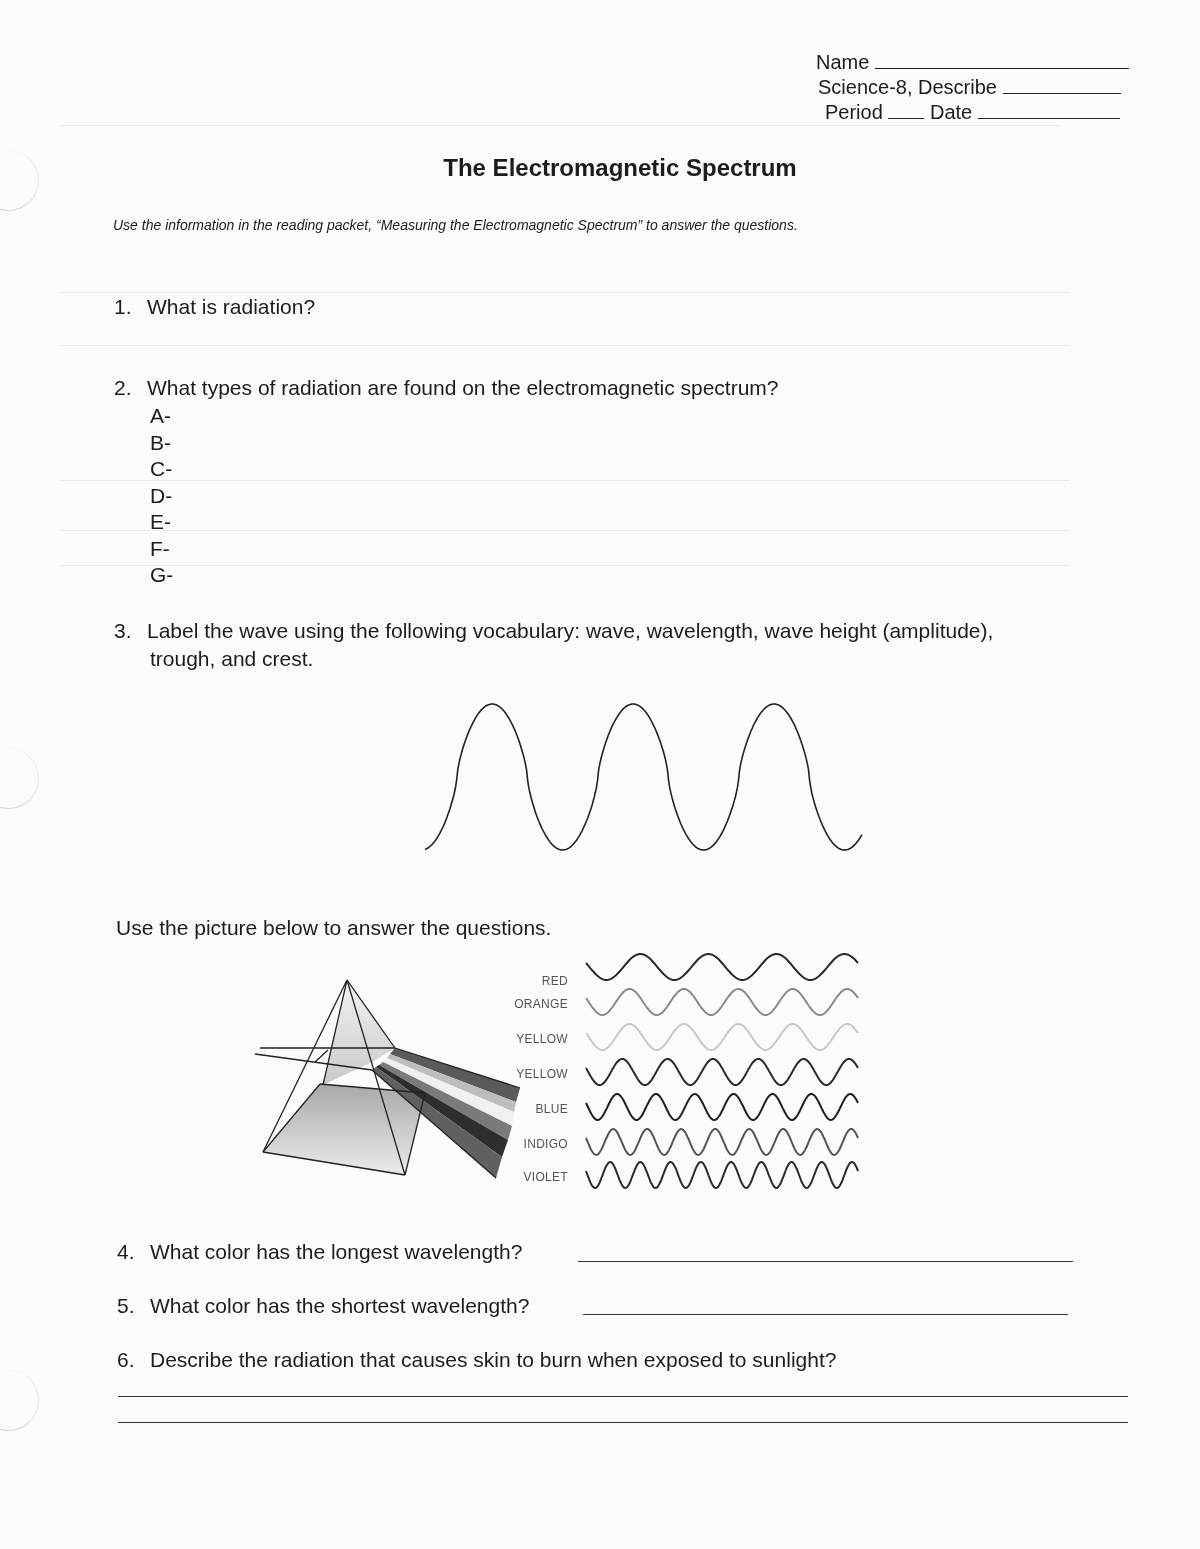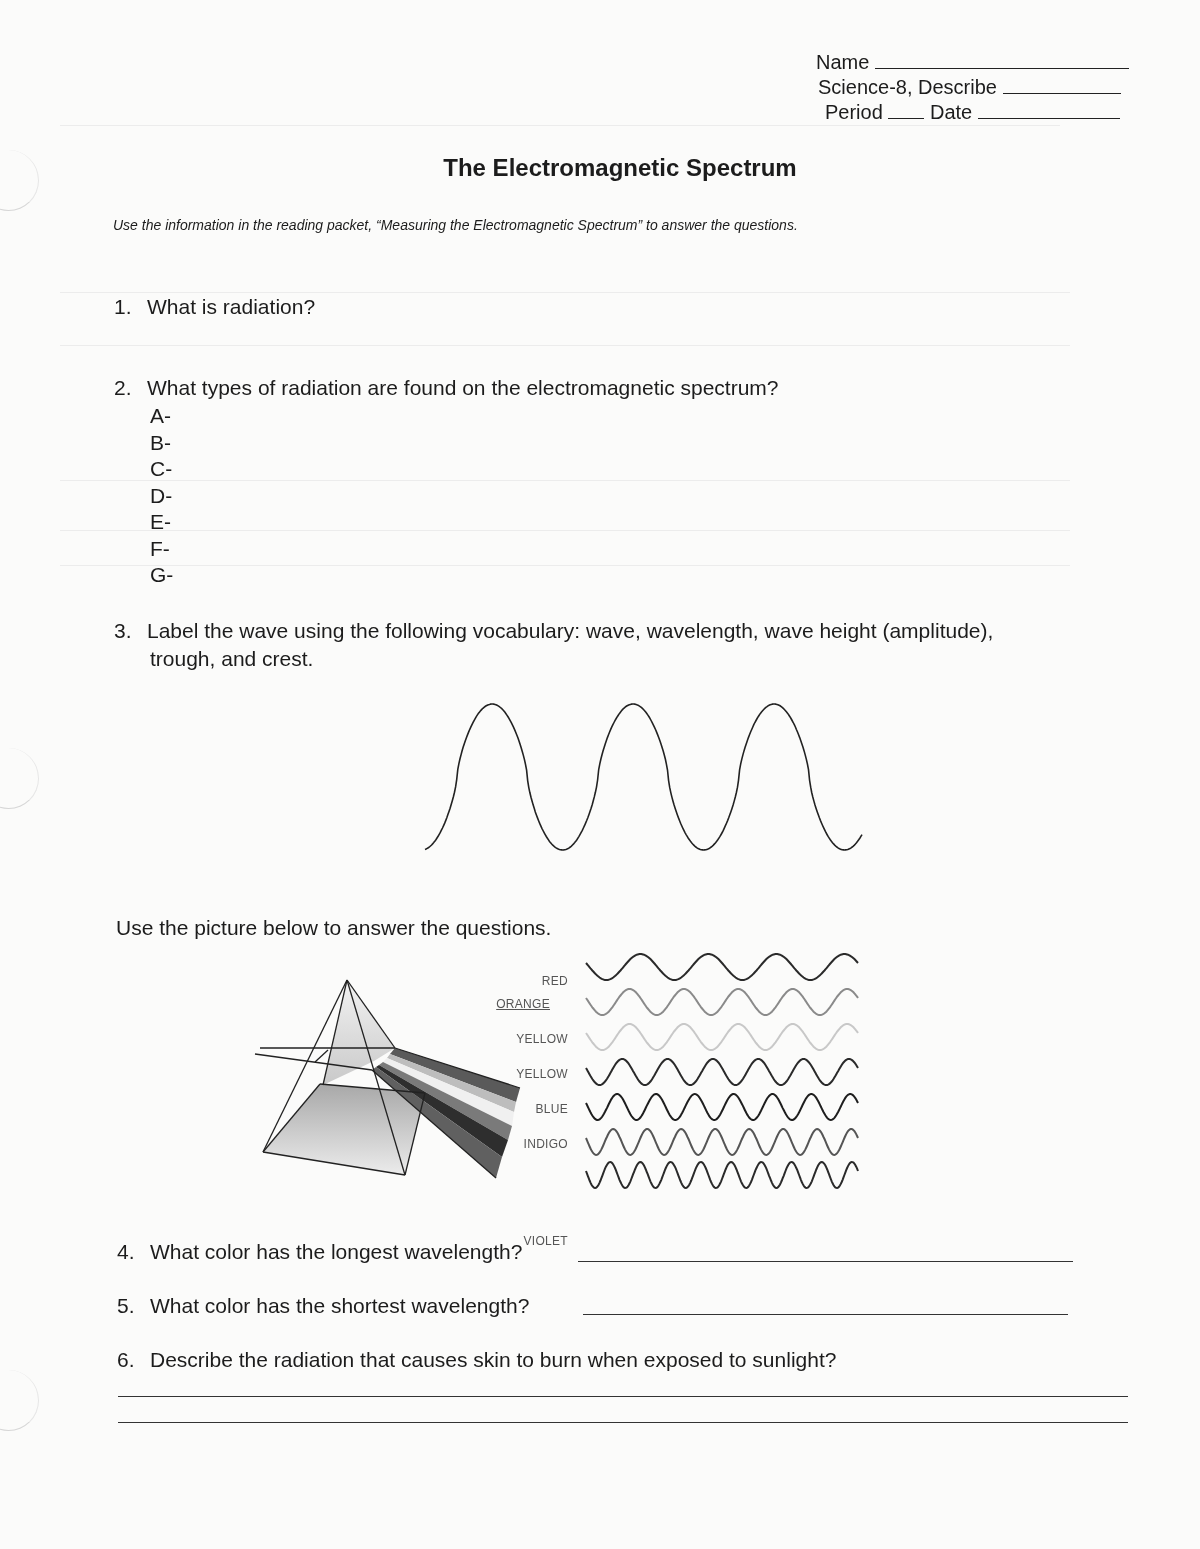--- a/index.html
+++ b/index.html
@@ -123,41 +123,41 @@
     <line x1="145" y1="88" x2="270" y2="128"></line>
     <line x1="122" y1="110" x2="246" y2="218"></line>
   </g>
 </svg>
 
 <div id="spectrum">
     <div class="spec-label" style="left: 488px; top: 974px;">RED</div>
     <svg width="280" height="34" style="position: absolute; left: 582px; top: 950px;">
       <path d="M4.0,13.0L4.9,14.0L5.8,15.1L6.7,16.2L7.6,17.3L8.5,18.4L9.4,19.4L10.3,20.5L11.3,21.5L12.2,22.5L13.1,23.5L14.0,24.4L14.9,25.3L15.8,26.1L16.7,26.8L17.6,27.5L18.5,28.1L19.4,28.6L20.3,29.1L21.2,29.4L22.1,29.7L23.0,29.9L23.9,30.0L24.9,30.0L25.8,29.9L26.7,29.7L27.6,29.4L28.5,29.1L29.4,28.6L30.3,28.1L31.2,27.5L32.1,26.8L33.0,26.1L33.9,25.3L34.8,24.4L35.7,23.5L36.6,22.5L37.5,21.5L38.5,20.5L39.4,19.4L40.3,18.4L41.2,17.3L42.1,16.2L43.0,15.1L43.9,14.0L44.8,13.0L45.7,12.0L46.6,11.0L47.5,10.0L48.4,9.1L49.3,8.3L50.2,7.5L51.1,6.8L52.1,6.2L53.0,5.6L53.9,5.1L54.8,4.7L55.7,4.4L56.6,4.2L57.5,4.0L58.4,4.0L59.3,4.0L60.2,4.2L61.1,4.4L62.0,4.7L62.9,5.1L63.8,5.6L64.7,6.2L65.7,6.8L66.6,7.5L67.5,8.3L68.4,9.1L69.3,10.0L70.2,11.0L71.1,12.0L72.0,13.0L72.9,14.0L73.8,15.1L74.7,16.2L75.6,17.3L76.5,18.4L77.4,19.4L78.3,20.5L79.3,21.5L80.2,22.5L81.1,23.5L82.0,24.4L82.9,25.3L83.8,26.1L84.7,26.8L85.6,27.5L86.5,28.1L87.4,28.6L88.3,29.1L89.2,29.4L90.1,29.7L91.0,29.9L91.9,30.0L92.9,30.0L93.8,29.9L94.7,29.7L95.6,29.4L96.5,29.1L97.4,28.6L98.3,28.1L99.2,27.5L100.1,26.8L101.0,26.1L101.9,25.3L102.8,24.4L103.7,23.5L104.6,22.5L105.5,21.5L106.5,20.5L107.4,19.4L108.3,18.4L109.2,17.3L110.1,16.2L111.0,15.1L111.9,14.0L112.8,13.0L113.7,12.0L114.6,11.0L115.5,10.0L116.4,9.1L117.3,8.3L118.2,7.5L119.1,6.8L120.1,6.2L121.0,5.6L121.9,5.1L122.8,4.7L123.7,4.4L124.6,4.2L125.5,4.0L126.4,4.0L127.3,4.0L128.2,4.2L129.1,4.4L130.0,4.7L130.9,5.1L131.8,5.6L132.7,6.2L133.7,6.8L134.6,7.5L135.5,8.3L136.4,9.1L137.3,10.0L138.2,11.0L139.1,12.0L140.0,13.0L140.9,14.0L141.8,15.1L142.7,16.2L143.6,17.3L144.5,18.4L145.4,19.4L146.3,20.5L147.3,21.5L148.2,22.5L149.1,23.5L150.0,24.4L150.9,25.3L151.8,26.1L152.7,26.8L153.6,27.5L154.5,28.1L155.4,28.6L156.3,29.1L157.2,29.4L158.1,29.7L159.0,29.9L159.9,30.0L160.9,30.0L161.8,29.9L162.7,29.7L163.6,29.4L164.5,29.1L165.4,28.6L166.3,28.1L167.2,27.5L168.1,26.8L169.0,26.1L169.9,25.3L170.8,24.4L171.7,23.5L172.6,22.5L173.5,21.5L174.5,20.5L175.4,19.4L176.3,18.4L177.2,17.3L178.1,16.2L179.0,15.1L179.9,14.0L180.8,13.0L181.7,12.0L182.6,11.0L183.5,10.0L184.4,9.1L185.3,8.3L186.2,7.5L187.1,6.8L188.1,6.2L189.0,5.6L189.9,5.1L190.8,4.7L191.7,4.4L192.6,4.2L193.5,4.0L194.4,4.0L195.3,4.0L196.2,4.2L197.1,4.4L198.0,4.7L198.9,5.1L199.8,5.6L200.7,6.2L201.7,6.8L202.6,7.5L203.5,8.3L204.4,9.1L205.3,10.0L206.2,11.0L207.1,12.0L208.0,13.0L208.9,14.0L209.8,15.1L210.7,16.2L211.6,17.3L212.5,18.4L213.4,19.4L214.3,20.5L215.3,21.5L216.2,22.5L217.1,23.5L218.0,24.4L218.9,25.3L219.8,26.1L220.7,26.8L221.6,27.5L222.5,28.1L223.4,28.6L224.3,29.1L225.2,29.4L226.1,29.7L227.0,29.9L227.9,30.0L228.9,30.0L229.8,29.9L230.7,29.7L231.6,29.4L232.5,29.1L233.4,28.6L234.3,28.1L235.2,27.5L236.1,26.8L237.0,26.1L237.9,25.3L238.8,24.4L239.7,23.5L240.6,22.5L241.5,21.5L242.5,20.5L243.4,19.4L244.3,18.4L245.2,17.3L246.1,16.2L247.0,15.1L247.9,14.0L248.8,13.0L249.7,12.0L250.6,11.0L251.5,10.0L252.4,9.1L253.3,8.3L254.2,7.5L255.1,6.8L256.1,6.2L257.0,5.6L257.9,5.1L258.8,4.7L259.7,4.4L260.6,4.2L261.5,4.0L262.4,4.0L263.3,4.0L264.2,4.2L265.1,4.4L266.0,4.7L266.9,5.1L267.8,5.6L268.7,6.2L269.7,6.8L270.6,7.5L271.5,8.3L272.4,9.1L273.3,10.0L274.2,11.0L275.1,12.0L276.0,13.0" fill="none" stroke="#2a2a2a" stroke-width="2"></path>
     </svg>
-    <div class="spec-label" style="left: 470px; top: 997px; text-decoration: underline;">ORANGE</div>
+    <div class="spec-label" style="left: 488px; top: 997px;">ORANGE</div>
     <svg width="280" height="34" style="position: absolute; left: 582px; top: 985px;">
       <path d="M4.0,13.0L4.9,14.3L5.8,15.6L6.7,17.0L7.6,18.4L8.5,19.7L9.4,21.0L10.3,22.3L11.3,23.5L12.2,24.6L13.1,25.7L14.0,26.7L14.9,27.5L15.8,28.3L16.7,28.9L17.6,29.4L18.5,29.7L19.4,29.9L20.3,30.0L21.2,29.9L22.1,29.7L23.0,29.4L23.9,28.9L24.9,28.3L25.8,27.5L26.7,26.7L27.6,25.7L28.5,24.6L29.4,23.5L30.3,22.3L31.2,21.0L32.1,19.7L33.0,18.4L33.9,17.0L34.8,15.6L35.7,14.3L36.6,13.0L37.5,11.7L38.5,10.5L39.4,9.4L40.3,8.3L41.2,7.3L42.1,6.5L43.0,5.7L43.9,5.1L44.8,4.6L45.7,4.3L46.6,4.1L47.5,4.0L48.4,4.1L49.3,4.3L50.2,4.6L51.1,5.1L52.1,5.7L53.0,6.5L53.9,7.3L54.8,8.3L55.7,9.4L56.6,10.5L57.5,11.7L58.4,13.0L59.3,14.3L60.2,15.6L61.1,17.0L62.0,18.4L62.9,19.7L63.8,21.0L64.7,22.3L65.7,23.5L66.6,24.6L67.5,25.7L68.4,26.7L69.3,27.5L70.2,28.3L71.1,28.9L72.0,29.4L72.9,29.7L73.8,29.9L74.7,30.0L75.6,29.9L76.5,29.7L77.4,29.4L78.3,28.9L79.3,28.3L80.2,27.5L81.1,26.7L82.0,25.7L82.9,24.6L83.8,23.5L84.7,22.3L85.6,21.0L86.5,19.7L87.4,18.4L88.3,17.0L89.2,15.6L90.1,14.3L91.0,13.0L91.9,11.7L92.9,10.5L93.8,9.4L94.7,8.3L95.6,7.3L96.5,6.5L97.4,5.7L98.3,5.1L99.2,4.6L100.1,4.3L101.0,4.1L101.9,4.0L102.8,4.1L103.7,4.3L104.6,4.6L105.5,5.1L106.5,5.7L107.4,6.5L108.3,7.3L109.2,8.3L110.1,9.4L111.0,10.5L111.9,11.7L112.8,13.0L113.7,14.3L114.6,15.6L115.5,17.0L116.4,18.4L117.3,19.7L118.2,21.0L119.1,22.3L120.1,23.5L121.0,24.6L121.9,25.7L122.8,26.7L123.7,27.5L124.6,28.3L125.5,28.9L126.4,29.4L127.3,29.7L128.2,29.9L129.1,30.0L130.0,29.9L130.9,29.7L131.8,29.4L132.7,28.9L133.7,28.3L134.6,27.5L135.5,26.7L136.4,25.7L137.3,24.6L138.2,23.5L139.1,22.3L140.0,21.0L140.9,19.7L141.8,18.4L142.7,17.0L143.6,15.6L144.5,14.3L145.4,13.0L146.3,11.7L147.3,10.5L148.2,9.4L149.1,8.3L150.0,7.3L150.9,6.5L151.8,5.7L152.7,5.1L153.6,4.6L154.5,4.3L155.4,4.1L156.3,4.0L157.2,4.1L158.1,4.3L159.0,4.6L159.9,5.1L160.9,5.7L161.8,6.5L162.7,7.3L163.6,8.3L164.5,9.4L165.4,10.5L166.3,11.7L167.2,13.0L168.1,14.3L169.0,15.6L169.9,17.0L170.8,18.4L171.7,19.7L172.6,21.0L173.5,22.3L174.5,23.5L175.4,24.6L176.3,25.7L177.2,26.7L178.1,27.5L179.0,28.3L179.9,28.9L180.8,29.4L181.7,29.7L182.6,29.9L183.5,30.0L184.4,29.9L185.3,29.7L186.2,29.4L187.1,28.9L188.1,28.3L189.0,27.5L189.9,26.7L190.8,25.7L191.7,24.6L192.6,23.5L193.5,22.3L194.4,21.0L195.3,19.7L196.2,18.4L197.1,17.0L198.0,15.6L198.9,14.3L199.8,13.0L200.7,11.7L201.7,10.5L202.6,9.4L203.5,8.3L204.4,7.3L205.3,6.5L206.2,5.7L207.1,5.1L208.0,4.6L208.9,4.3L209.8,4.1L210.7,4.0L211.6,4.1L212.5,4.3L213.4,4.6L214.3,5.1L215.3,5.7L216.2,6.5L217.1,7.3L218.0,8.3L218.9,9.4L219.8,10.5L220.7,11.7L221.6,13.0L222.5,14.3L223.4,15.6L224.3,17.0L225.2,18.4L226.1,19.7L227.0,21.0L227.9,22.3L228.9,23.5L229.8,24.6L230.7,25.7L231.6,26.7L232.5,27.5L233.4,28.3L234.3,28.9L235.2,29.4L236.1,29.7L237.0,29.9L237.9,30.0L238.8,29.9L239.7,29.7L240.6,29.4L241.5,28.9L242.5,28.3L243.4,27.5L244.3,26.7L245.2,25.7L246.1,24.6L247.0,23.5L247.9,22.3L248.8,21.0L249.7,19.7L250.6,18.4L251.5,17.0L252.4,15.6L253.3,14.3L254.2,13.0L255.1,11.7L256.1,10.5L257.0,9.4L257.9,8.3L258.8,7.3L259.7,6.5L260.6,5.7L261.5,5.1L262.4,4.6L263.3,4.3L264.2,4.1L265.1,4.0L266.0,4.1L266.9,4.3L267.8,4.6L268.7,5.1L269.7,5.7L270.6,6.5L271.5,7.3L272.4,8.3L273.3,9.4L274.2,10.5L275.1,11.7L276.0,13.0" fill="none" stroke="#8a8a8a" stroke-width="2"></path>
     </svg>
     <div class="spec-label" style="left: 488px; top: 1032px; text-align: right;">YELLOW</div>
     <svg width="280" height="34" style="position: absolute; left: 582px; top: 1020px;">
       <path d="M4.0,13.0L4.9,14.3L5.8,15.6L6.7,17.0L7.6,18.4L8.5,19.7L9.4,21.0L10.3,22.3L11.3,23.5L12.2,24.6L13.1,25.7L14.0,26.7L14.9,27.5L15.8,28.3L16.7,28.9L17.6,29.4L18.5,29.7L19.4,29.9L20.3,30.0L21.2,29.9L22.1,29.7L23.0,29.4L23.9,28.9L24.9,28.3L25.8,27.5L26.7,26.7L27.6,25.7L28.5,24.6L29.4,23.5L30.3,22.3L31.2,21.0L32.1,19.7L33.0,18.4L33.9,17.0L34.8,15.6L35.7,14.3L36.6,13.0L37.5,11.7L38.5,10.5L39.4,9.4L40.3,8.3L41.2,7.3L42.1,6.5L43.0,5.7L43.9,5.1L44.8,4.6L45.7,4.3L46.6,4.1L47.5,4.0L48.4,4.1L49.3,4.3L50.2,4.6L51.1,5.1L52.1,5.7L53.0,6.5L53.9,7.3L54.8,8.3L55.7,9.4L56.6,10.5L57.5,11.7L58.4,13.0L59.3,14.3L60.2,15.6L61.1,17.0L62.0,18.4L62.9,19.7L63.8,21.0L64.7,22.3L65.7,23.5L66.6,24.6L67.5,25.7L68.4,26.7L69.3,27.5L70.2,28.3L71.1,28.9L72.0,29.4L72.9,29.7L73.8,29.9L74.7,30.0L75.6,29.9L76.5,29.7L77.4,29.4L78.3,28.9L79.3,28.3L80.2,27.5L81.1,26.7L82.0,25.7L82.9,24.6L83.8,23.5L84.7,22.3L85.6,21.0L86.5,19.7L87.4,18.4L88.3,17.0L89.2,15.6L90.1,14.3L91.0,13.0L91.9,11.7L92.9,10.5L93.8,9.4L94.7,8.3L95.6,7.3L96.5,6.5L97.4,5.7L98.3,5.1L99.2,4.6L100.1,4.3L101.0,4.1L101.9,4.0L102.8,4.1L103.7,4.3L104.6,4.6L105.5,5.1L106.5,5.7L107.4,6.5L108.3,7.3L109.2,8.3L110.1,9.4L111.0,10.5L111.9,11.7L112.8,13.0L113.7,14.3L114.6,15.6L115.5,17.0L116.4,18.4L117.3,19.7L118.2,21.0L119.1,22.3L120.1,23.5L121.0,24.6L121.9,25.7L122.8,26.7L123.7,27.5L124.6,28.3L125.5,28.9L126.4,29.4L127.3,29.7L128.2,29.9L129.1,30.0L130.0,29.9L130.9,29.7L131.8,29.4L132.7,28.9L133.7,28.3L134.6,27.5L135.5,26.7L136.4,25.7L137.3,24.6L138.2,23.5L139.1,22.3L140.0,21.0L140.9,19.7L141.8,18.4L142.7,17.0L143.6,15.6L144.5,14.3L145.4,13.0L146.3,11.7L147.3,10.5L148.2,9.4L149.1,8.3L150.0,7.3L150.9,6.5L151.8,5.7L152.7,5.1L153.6,4.6L154.5,4.3L155.4,4.1L156.3,4.0L157.2,4.1L158.1,4.3L159.0,4.6L159.9,5.1L160.9,5.7L161.8,6.5L162.7,7.3L163.6,8.3L164.5,9.4L165.4,10.5L166.3,11.7L167.2,13.0L168.1,14.3L169.0,15.6L169.9,17.0L170.8,18.4L171.7,19.7L172.6,21.0L173.5,22.3L174.5,23.5L175.4,24.6L176.3,25.7L177.2,26.7L178.1,27.5L179.0,28.3L179.9,28.9L180.8,29.4L181.7,29.7L182.6,29.9L183.5,30.0L184.4,29.9L185.3,29.7L186.2,29.4L187.1,28.9L188.1,28.3L189.0,27.5L189.9,26.7L190.8,25.7L191.7,24.6L192.6,23.5L193.5,22.3L194.4,21.0L195.3,19.7L196.2,18.4L197.1,17.0L198.0,15.6L198.9,14.3L199.8,13.0L200.7,11.7L201.7,10.5L202.6,9.4L203.5,8.3L204.4,7.3L205.3,6.5L206.2,5.7L207.1,5.1L208.0,4.6L208.9,4.3L209.8,4.1L210.7,4.0L211.6,4.1L212.5,4.3L213.4,4.6L214.3,5.1L215.3,5.7L216.2,6.5L217.1,7.3L218.0,8.3L218.9,9.4L219.8,10.5L220.7,11.7L221.6,13.0L222.5,14.3L223.4,15.6L224.3,17.0L225.2,18.4L226.1,19.7L227.0,21.0L227.9,22.3L228.9,23.5L229.8,24.6L230.7,25.7L231.6,26.7L232.5,27.5L233.4,28.3L234.3,28.9L235.2,29.4L236.1,29.7L237.0,29.9L237.9,30.0L238.8,29.9L239.7,29.7L240.6,29.4L241.5,28.9L242.5,28.3L243.4,27.5L244.3,26.7L245.2,25.7L246.1,24.6L247.0,23.5L247.9,22.3L248.8,21.0L249.7,19.7L250.6,18.4L251.5,17.0L252.4,15.6L253.3,14.3L254.2,13.0L255.1,11.7L256.1,10.5L257.0,9.4L257.9,8.3L258.8,7.3L259.7,6.5L260.6,5.7L261.5,5.1L262.4,4.6L263.3,4.3L264.2,4.1L265.1,4.0L266.0,4.1L266.9,4.3L267.8,4.6L268.7,5.1L269.7,5.7L270.6,6.5L271.5,7.3L272.4,8.3L273.3,9.4L274.2,10.5L275.1,11.7L276.0,13.0" fill="none" stroke="#c8c8c8" stroke-width="2"></path>
     </svg>
     <div class="spec-label" style="left: 488px; top: 1067px;">YELLOW</div>
     <svg width="280" height="34" style="position: absolute; left: 582px; top: 1055px;">
       <path d="M4.0,13.0L4.9,14.6L5.8,16.2L6.7,17.8L7.6,19.4L8.5,21.0L9.4,22.5L10.3,24.0L11.3,25.3L12.2,26.5L13.1,27.5L14.0,28.4L14.9,29.1L15.8,29.6L16.7,29.9L17.6,30.0L18.5,29.9L19.4,29.6L20.3,29.1L21.2,28.4L22.1,27.5L23.0,26.5L23.9,25.3L24.9,24.0L25.8,22.5L26.7,21.0L27.6,19.4L28.5,17.8L29.4,16.2L30.3,14.6L31.2,13.0L32.1,11.5L33.0,10.0L33.9,8.7L34.8,7.5L35.7,6.5L36.6,5.6L37.5,4.9L38.5,4.4L39.4,4.1L40.3,4.0L41.2,4.1L42.1,4.4L43.0,4.9L43.9,5.6L44.8,6.5L45.7,7.5L46.6,8.7L47.5,10.0L48.4,11.5L49.3,13.0L50.2,14.6L51.1,16.2L52.1,17.8L53.0,19.4L53.9,21.0L54.8,22.5L55.7,24.0L56.6,25.3L57.5,26.5L58.4,27.5L59.3,28.4L60.2,29.1L61.1,29.6L62.0,29.9L62.9,30.0L63.8,29.9L64.7,29.6L65.7,29.1L66.6,28.4L67.5,27.5L68.4,26.5L69.3,25.3L70.2,24.0L71.1,22.5L72.0,21.0L72.9,19.4L73.8,17.8L74.7,16.2L75.6,14.6L76.5,13.0L77.4,11.5L78.3,10.0L79.3,8.7L80.2,7.5L81.1,6.5L82.0,5.6L82.9,4.9L83.8,4.4L84.7,4.1L85.6,4.0L86.5,4.1L87.4,4.4L88.3,4.9L89.2,5.6L90.1,6.5L91.0,7.5L91.9,8.7L92.9,10.0L93.8,11.5L94.7,13.0L95.6,14.6L96.5,16.2L97.4,17.8L98.3,19.4L99.2,21.0L100.1,22.5L101.0,24.0L101.9,25.3L102.8,26.5L103.7,27.5L104.6,28.4L105.5,29.1L106.5,29.6L107.4,29.9L108.3,30.0L109.2,29.9L110.1,29.6L111.0,29.1L111.9,28.4L112.8,27.5L113.7,26.5L114.6,25.3L115.5,24.0L116.4,22.5L117.3,21.0L118.2,19.4L119.1,17.8L120.1,16.2L121.0,14.6L121.9,13.0L122.8,11.5L123.7,10.0L124.6,8.7L125.5,7.5L126.4,6.5L127.3,5.6L128.2,4.9L129.1,4.4L130.0,4.1L130.9,4.0L131.8,4.1L132.7,4.4L133.7,4.9L134.6,5.6L135.5,6.5L136.4,7.5L137.3,8.7L138.2,10.0L139.1,11.5L140.0,13.0L140.9,14.6L141.8,16.2L142.7,17.8L143.6,19.4L144.5,21.0L145.4,22.5L146.3,24.0L147.3,25.3L148.2,26.5L149.1,27.5L150.0,28.4L150.9,29.1L151.8,29.6L152.7,29.9L153.6,30.0L154.5,29.9L155.4,29.6L156.3,29.1L157.2,28.4L158.1,27.5L159.0,26.5L159.9,25.3L160.9,24.0L161.8,22.5L162.7,21.0L163.6,19.4L164.5,17.8L165.4,16.2L166.3,14.6L167.2,13.0L168.1,11.5L169.0,10.0L169.9,8.7L170.8,7.5L171.7,6.5L172.6,5.6L173.5,4.9L174.5,4.4L175.4,4.1L176.3,4.0L177.2,4.1L178.1,4.4L179.0,4.9L179.9,5.6L180.8,6.5L181.7,7.5L182.6,8.7L183.5,10.0L184.4,11.5L185.3,13.0L186.2,14.6L187.1,16.2L188.1,17.8L189.0,19.4L189.9,21.0L190.8,22.5L191.7,24.0L192.6,25.3L193.5,26.5L194.4,27.5L195.3,28.4L196.2,29.1L197.1,29.6L198.0,29.9L198.9,30.0L199.8,29.9L200.7,29.6L201.7,29.1L202.6,28.4L203.5,27.5L204.4,26.5L205.3,25.3L206.2,24.0L207.1,22.5L208.0,21.0L208.9,19.4L209.8,17.8L210.7,16.2L211.6,14.6L212.5,13.0L213.4,11.5L214.3,10.0L215.3,8.7L216.2,7.5L217.1,6.5L218.0,5.6L218.9,4.9L219.8,4.4L220.7,4.1L221.6,4.0L222.5,4.1L223.4,4.4L224.3,4.9L225.2,5.6L226.1,6.5L227.0,7.5L227.9,8.7L228.9,10.0L229.8,11.5L230.7,13.0L231.6,14.6L232.5,16.2L233.4,17.8L234.3,19.4L235.2,21.0L236.1,22.5L237.0,24.0L237.9,25.3L238.8,26.5L239.7,27.5L240.6,28.4L241.5,29.1L242.5,29.6L243.4,29.9L244.3,30.0L245.2,29.9L246.1,29.6L247.0,29.1L247.9,28.4L248.8,27.5L249.7,26.5L250.6,25.3L251.5,24.0L252.4,22.5L253.3,21.0L254.2,19.4L255.1,17.8L256.1,16.2L257.0,14.6L257.9,13.0L258.8,11.5L259.7,10.0L260.6,8.7L261.5,7.5L262.4,6.5L263.3,5.6L264.2,4.9L265.1,4.4L266.0,4.1L266.9,4.0L267.8,4.1L268.7,4.4L269.7,4.9L270.6,5.6L271.5,6.5L272.4,7.5L273.3,8.7L274.2,10.0L275.1,11.5L276.0,13.0" fill="none" stroke="#2a2a2a" stroke-width="2"></path>
     </svg>
     <div class="spec-label" style="left: 488px; top: 1102px;">BLUE</div>
     <svg width="280" height="34" style="position: absolute; left: 582px; top: 1090px;">
       <path d="M4.0,13.0L4.9,14.8L5.8,16.7L6.7,18.6L7.6,20.5L8.5,22.3L9.4,24.0L10.3,25.5L11.3,26.8L12.2,28.0L13.1,28.9L14.0,29.5L14.9,29.9L15.8,30.0L16.7,29.8L17.6,29.4L18.5,28.6L19.4,27.7L20.3,26.5L21.2,25.1L22.1,23.5L23.0,21.8L23.9,20.0L24.9,18.1L25.8,16.2L26.7,14.3L27.6,12.5L28.5,10.7L29.4,9.1L30.3,7.7L31.2,6.5L32.1,5.5L33.0,4.7L33.9,4.2L34.8,4.0L35.7,4.1L36.6,4.4L37.5,5.0L38.5,5.9L39.4,7.0L40.3,8.3L41.2,9.8L42.1,11.5L43.0,13.2L43.9,15.1L44.8,17.0L45.7,18.9L46.6,20.8L47.5,22.5L48.4,24.2L49.3,25.7L50.2,27.0L51.1,28.1L52.1,29.0L53.0,29.6L53.9,29.9L54.8,30.0L55.7,29.8L56.6,29.3L57.5,28.5L58.4,27.5L59.3,26.3L60.2,24.9L61.1,23.3L62.0,21.5L62.9,19.7L63.8,17.8L64.7,15.9L65.7,14.0L66.6,12.2L67.5,10.5L68.4,8.9L69.3,7.5L70.2,6.3L71.1,5.4L72.0,4.6L72.9,4.2L73.8,4.0L74.7,4.1L75.6,4.5L76.5,5.1L77.4,6.0L78.3,7.2L79.3,8.5L80.2,10.0L81.1,11.7L82.0,13.5L82.9,15.4L83.8,17.3L84.7,19.2L85.6,21.0L86.5,22.8L87.4,24.4L88.3,25.9L89.2,27.2L90.1,28.3L91.0,29.1L91.9,29.7L92.9,30.0L93.8,30.0L94.7,29.7L95.6,29.2L96.5,28.4L97.4,27.4L98.3,26.1L99.2,24.6L100.1,23.0L101.0,21.3L101.9,19.4L102.8,17.5L103.7,15.6L104.6,13.8L105.5,12.0L106.5,10.3L107.4,8.7L108.3,7.3L109.2,6.2L110.1,5.2L111.0,4.6L111.9,4.1L112.8,4.0L113.7,4.1L114.6,4.6L115.5,5.2L116.4,6.2L117.3,7.3L118.2,8.7L119.1,10.3L120.1,12.0L121.0,13.8L121.9,15.6L122.8,17.5L123.7,19.4L124.6,21.3L125.5,23.0L126.4,24.6L127.3,26.1L128.2,27.4L129.1,28.4L130.0,29.2L130.9,29.7L131.8,30.0L132.7,30.0L133.7,29.7L134.6,29.1L135.5,28.3L136.4,27.2L137.3,25.9L138.2,24.4L139.1,22.8L140.0,21.0L140.9,19.2L141.8,17.3L142.7,15.4L143.6,13.5L144.5,11.7L145.4,10.0L146.3,8.5L147.3,7.2L148.2,6.0L149.1,5.1L150.0,4.5L150.9,4.1L151.8,4.0L152.7,4.2L153.6,4.6L154.5,5.4L155.4,6.3L156.3,7.5L157.2,8.9L158.1,10.5L159.0,12.2L159.9,14.0L160.9,15.9L161.8,17.8L162.7,19.7L163.6,21.5L164.5,23.3L165.4,24.9L166.3,26.3L167.2,27.5L168.1,28.5L169.0,29.3L169.9,29.8L170.8,30.0L171.7,29.9L172.6,29.6L173.5,29.0L174.5,28.1L175.4,27.0L176.3,25.7L177.2,24.2L178.1,22.5L179.0,20.8L179.9,18.9L180.8,17.0L181.7,15.1L182.6,13.2L183.5,11.5L184.4,9.8L185.3,8.3L186.2,7.0L187.1,5.9L188.1,5.0L189.0,4.4L189.9,4.1L190.8,4.0L191.7,4.2L192.6,4.7L193.5,5.5L194.4,6.5L195.3,7.7L196.2,9.1L197.1,10.7L198.0,12.5L198.9,14.3L199.8,16.2L200.7,18.1L201.7,20.0L202.6,21.8L203.5,23.5L204.4,25.1L205.3,26.5L206.2,27.7L207.1,28.6L208.0,29.4L208.9,29.8L209.8,30.0L210.7,29.9L211.6,29.5L212.5,28.9L213.4,28.0L214.3,26.8L215.3,25.5L216.2,24.0L217.1,22.3L218.0,20.5L218.9,18.6L219.8,16.7L220.7,14.8L221.6,13.0L222.5,11.2L223.4,9.6L224.3,8.1L225.2,6.8L226.1,5.7L227.0,4.9L227.9,4.3L228.9,4.0L229.8,4.0L230.7,4.3L231.6,4.8L232.5,5.6L233.4,6.6L234.3,7.9L235.2,9.4L236.1,11.0L237.0,12.7L237.9,14.6L238.8,16.5L239.7,18.4L240.6,20.2L241.5,22.0L242.5,23.7L243.4,25.3L244.3,26.7L245.2,27.8L246.1,28.8L247.0,29.4L247.9,29.9L248.8,30.0L249.7,29.9L250.6,29.4L251.5,28.8L252.4,27.8L253.3,26.7L254.2,25.3L255.1,23.7L256.1,22.0L257.0,20.2L257.9,18.4L258.8,16.5L259.7,14.6L260.6,12.7L261.5,11.0L262.4,9.4L263.3,7.9L264.2,6.6L265.1,5.6L266.0,4.8L266.9,4.3L267.8,4.0L268.7,4.0L269.7,4.3L270.6,4.9L271.5,5.7L272.4,6.8L273.3,8.1L274.2,9.6L275.1,11.2L276.0,13.0" fill="none" stroke="#1e1e1e" stroke-width="2"></path>
     </svg>
     <div class="spec-label" style="left: 488px; top: 1137px;">INDIGO</div>
     <svg width="280" height="34" style="position: absolute; left: 582px; top: 1125px;">
       <path d="M4.0,13.0L4.9,15.1L5.8,17.3L6.7,19.4L7.6,21.5L8.5,23.5L9.4,25.3L10.3,26.8L11.3,28.1L12.2,29.1L13.1,29.7L14.0,30.0L14.9,29.9L15.8,29.4L16.7,28.6L17.6,27.5L18.5,26.1L19.4,24.4L20.3,22.5L21.2,20.5L22.1,18.4L23.0,16.2L23.9,14.0L24.9,12.0L25.8,10.0L26.7,8.3L27.6,6.8L28.5,5.6L29.4,4.7L30.3,4.2L31.2,4.0L32.1,4.2L33.0,4.7L33.9,5.6L34.8,6.8L35.7,8.3L36.6,10.0L37.5,12.0L38.5,14.0L39.4,16.2L40.3,18.4L41.2,20.5L42.1,22.5L43.0,24.4L43.9,26.1L44.8,27.5L45.7,28.6L46.6,29.4L47.5,29.9L48.4,30.0L49.3,29.7L50.2,29.1L51.1,28.1L52.1,26.8L53.0,25.3L53.9,23.5L54.8,21.5L55.7,19.4L56.6,17.3L57.5,15.1L58.4,13.0L59.3,11.0L60.2,9.1L61.1,7.5L62.0,6.2L62.9,5.1L63.8,4.4L64.7,4.0L65.7,4.0L66.6,4.4L67.5,5.1L68.4,6.2L69.3,7.5L70.2,9.1L71.1,11.0L72.0,13.0L72.9,15.1L73.8,17.3L74.7,19.4L75.6,21.5L76.5,23.5L77.4,25.3L78.3,26.8L79.3,28.1L80.2,29.1L81.1,29.7L82.0,30.0L82.9,29.9L83.8,29.4L84.7,28.6L85.6,27.5L86.5,26.1L87.4,24.4L88.3,22.5L89.2,20.5L90.1,18.4L91.0,16.2L91.9,14.0L92.9,12.0L93.8,10.0L94.7,8.3L95.6,6.8L96.5,5.6L97.4,4.7L98.3,4.2L99.2,4.0L100.1,4.2L101.0,4.7L101.9,5.6L102.8,6.8L103.7,8.3L104.6,10.0L105.5,12.0L106.5,14.0L107.4,16.2L108.3,18.4L109.2,20.5L110.1,22.5L111.0,24.4L111.9,26.1L112.8,27.5L113.7,28.6L114.6,29.4L115.5,29.9L116.4,30.0L117.3,29.7L118.2,29.1L119.1,28.1L120.1,26.8L121.0,25.3L121.9,23.5L122.8,21.5L123.7,19.4L124.6,17.3L125.5,15.1L126.4,13.0L127.3,11.0L128.2,9.1L129.1,7.5L130.0,6.2L130.9,5.1L131.8,4.4L132.7,4.0L133.7,4.0L134.6,4.4L135.5,5.1L136.4,6.2L137.3,7.5L138.2,9.1L139.1,11.0L140.0,13.0L140.9,15.1L141.8,17.3L142.7,19.4L143.6,21.5L144.5,23.5L145.4,25.3L146.3,26.8L147.3,28.1L148.2,29.1L149.1,29.7L150.0,30.0L150.9,29.9L151.8,29.4L152.7,28.6L153.6,27.5L154.5,26.1L155.4,24.4L156.3,22.5L157.2,20.5L158.1,18.4L159.0,16.2L159.9,14.0L160.9,12.0L161.8,10.0L162.7,8.3L163.6,6.8L164.5,5.6L165.4,4.7L166.3,4.2L167.2,4.0L168.1,4.2L169.0,4.7L169.9,5.6L170.8,6.8L171.7,8.3L172.6,10.0L173.5,12.0L174.5,14.0L175.4,16.2L176.3,18.4L177.2,20.5L178.1,22.5L179.0,24.4L179.9,26.1L180.8,27.5L181.7,28.6L182.6,29.4L183.5,29.9L184.4,30.0L185.3,29.7L186.2,29.1L187.1,28.1L188.1,26.8L189.0,25.3L189.9,23.5L190.8,21.5L191.7,19.4L192.6,17.3L193.5,15.1L194.4,13.0L195.3,11.0L196.2,9.1L197.1,7.5L198.0,6.2L198.9,5.1L199.8,4.4L200.7,4.0L201.7,4.0L202.6,4.4L203.5,5.1L204.4,6.2L205.3,7.5L206.2,9.1L207.1,11.0L208.0,13.0L208.9,15.1L209.8,17.3L210.7,19.4L211.6,21.5L212.5,23.5L213.4,25.3L214.3,26.8L215.3,28.1L216.2,29.1L217.1,29.7L218.0,30.0L218.9,29.9L219.8,29.4L220.7,28.6L221.6,27.5L222.5,26.1L223.4,24.4L224.3,22.5L225.2,20.5L226.1,18.4L227.0,16.2L227.9,14.0L228.9,12.0L229.8,10.0L230.7,8.3L231.6,6.8L232.5,5.6L233.4,4.7L234.3,4.2L235.2,4.0L236.1,4.2L237.0,4.7L237.9,5.6L238.8,6.8L239.7,8.3L240.6,10.0L241.5,12.0L242.5,14.0L243.4,16.2L244.3,18.4L245.2,20.5L246.1,22.5L247.0,24.4L247.9,26.1L248.8,27.5L249.7,28.6L250.6,29.4L251.5,29.9L252.4,30.0L253.3,29.7L254.2,29.1L255.1,28.1L256.1,26.8L257.0,25.3L257.9,23.5L258.8,21.5L259.7,19.4L260.6,17.3L261.5,15.1L262.4,13.0L263.3,11.0L264.2,9.1L265.1,7.5L266.0,6.2L266.9,5.1L267.8,4.4L268.7,4.0L269.7,4.0L270.6,4.4L271.5,5.1L272.4,6.2L273.3,7.5L274.2,9.1L275.1,11.0L276.0,13.0" fill="none" stroke="#555555" stroke-width="2"></path>
     </svg>
-    <div class="spec-label" style="left: 488px; top: 1234px;">VIOLET</div>
+    <div class="spec-label" style="left: 488px; top: 1170px;">VIOLET</div>
     <svg width="280" height="34" style="position: absolute; left: 582px; top: 1158px;">
       <path d="M4.0,13.0L4.9,15.4L5.8,17.8L6.7,20.2L7.6,22.5L8.5,24.6L9.4,26.5L10.3,28.0L11.3,29.1L12.2,29.8L13.1,30.0L14.0,29.8L14.9,29.1L15.8,28.0L16.7,26.5L17.6,24.6L18.5,22.5L19.4,20.2L20.3,17.8L21.2,15.4L22.1,13.0L23.0,10.7L23.9,8.7L24.9,7.0L25.8,5.6L26.7,4.6L27.6,4.1L28.5,4.0L29.4,4.4L30.3,5.2L31.2,6.5L32.1,8.1L33.0,10.0L33.9,12.2L34.8,14.6L35.7,17.0L36.6,19.4L37.5,21.8L38.5,24.0L39.4,25.9L40.3,27.5L41.2,28.8L42.1,29.6L43.0,30.0L43.9,29.9L44.8,29.4L45.7,28.4L46.6,27.0L47.5,25.3L48.4,23.3L49.3,21.0L50.2,18.6L51.1,16.2L52.1,13.8L53.0,11.5L53.9,9.4L54.8,7.5L55.7,6.0L56.6,4.9L57.5,4.2L58.4,4.0L59.3,4.2L60.2,4.9L61.1,6.0L62.0,7.5L62.9,9.4L63.8,11.5L64.7,13.8L65.7,16.2L66.6,18.6L67.5,21.0L68.4,23.3L69.3,25.3L70.2,27.0L71.1,28.4L72.0,29.4L72.9,29.9L73.8,30.0L74.7,29.6L75.6,28.8L76.5,27.5L77.4,25.9L78.3,24.0L79.3,21.8L80.2,19.4L81.1,17.0L82.0,14.6L82.9,12.2L83.8,10.0L84.7,8.1L85.6,6.5L86.5,5.2L87.4,4.4L88.3,4.0L89.2,4.1L90.1,4.6L91.0,5.6L91.9,7.0L92.9,8.7L93.8,10.7L94.7,13.0L95.6,15.4L96.5,17.8L97.4,20.2L98.3,22.5L99.2,24.6L100.1,26.5L101.0,28.0L101.9,29.1L102.8,29.8L103.7,30.0L104.6,29.8L105.5,29.1L106.5,28.0L107.4,26.5L108.3,24.6L109.2,22.5L110.1,20.2L111.0,17.8L111.9,15.4L112.8,13.0L113.7,10.7L114.6,8.7L115.5,7.0L116.4,5.6L117.3,4.6L118.2,4.1L119.1,4.0L120.1,4.4L121.0,5.2L121.9,6.5L122.8,8.1L123.7,10.0L124.6,12.2L125.5,14.6L126.4,17.0L127.3,19.4L128.2,21.8L129.1,24.0L130.0,25.9L130.9,27.5L131.8,28.8L132.7,29.6L133.7,30.0L134.6,29.9L135.5,29.4L136.4,28.4L137.3,27.0L138.2,25.3L139.1,23.3L140.0,21.0L140.9,18.6L141.8,16.2L142.7,13.8L143.6,11.5L144.5,9.4L145.4,7.5L146.3,6.0L147.3,4.9L148.2,4.2L149.1,4.0L150.0,4.2L150.9,4.9L151.8,6.0L152.7,7.5L153.6,9.4L154.5,11.5L155.4,13.8L156.3,16.2L157.2,18.6L158.1,21.0L159.0,23.3L159.9,25.3L160.9,27.0L161.8,28.4L162.7,29.4L163.6,29.9L164.5,30.0L165.4,29.6L166.3,28.8L167.2,27.5L168.1,25.9L169.0,24.0L169.9,21.8L170.8,19.4L171.7,17.0L172.6,14.6L173.5,12.2L174.5,10.0L175.4,8.1L176.3,6.5L177.2,5.2L178.1,4.4L179.0,4.0L179.9,4.1L180.8,4.6L181.7,5.6L182.6,7.0L183.5,8.7L184.4,10.7L185.3,13.0L186.2,15.4L187.1,17.8L188.1,20.2L189.0,22.5L189.9,24.6L190.8,26.5L191.7,28.0L192.6,29.1L193.5,29.8L194.4,30.0L195.3,29.8L196.2,29.1L197.1,28.0L198.0,26.5L198.9,24.6L199.8,22.5L200.7,20.2L201.7,17.8L202.6,15.4L203.5,13.0L204.4,10.7L205.3,8.7L206.2,7.0L207.1,5.6L208.0,4.6L208.9,4.1L209.8,4.0L210.7,4.4L211.6,5.2L212.5,6.5L213.4,8.1L214.3,10.0L215.3,12.2L216.2,14.6L217.1,17.0L218.0,19.4L218.9,21.8L219.8,24.0L220.7,25.9L221.6,27.5L222.5,28.8L223.4,29.6L224.3,30.0L225.2,29.9L226.1,29.4L227.0,28.4L227.9,27.0L228.9,25.3L229.8,23.3L230.7,21.0L231.6,18.6L232.5,16.2L233.4,13.8L234.3,11.5L235.2,9.4L236.1,7.5L237.0,6.0L237.9,4.9L238.8,4.2L239.7,4.0L240.6,4.2L241.5,4.9L242.5,6.0L243.4,7.5L244.3,9.4L245.2,11.5L246.1,13.8L247.0,16.2L247.9,18.6L248.8,21.0L249.7,23.3L250.6,25.3L251.5,27.0L252.4,28.4L253.3,29.4L254.2,29.9L255.1,30.0L256.1,29.6L257.0,28.8L257.9,27.5L258.8,25.9L259.7,24.0L260.6,21.8L261.5,19.4L262.4,17.0L263.3,14.6L264.2,12.2L265.1,10.0L266.0,8.1L266.9,6.5L267.8,5.2L268.7,4.4L269.7,4.0L270.6,4.1L271.5,4.6L272.4,5.6L273.3,7.0L274.2,8.7L275.1,10.7L276.0,13.0" fill="none" stroke="#2a2a2a" stroke-width="2"></path>
     </svg>
   </div>
 
 <div class="abs q" style="left:117px;top:1238px">
   <span class="num">4.</span><span>What color has the longest wavelength?</span>
 </div>
 <div class="ans-line" style="left:578px;top:1261px;width:495px"></div>
 

